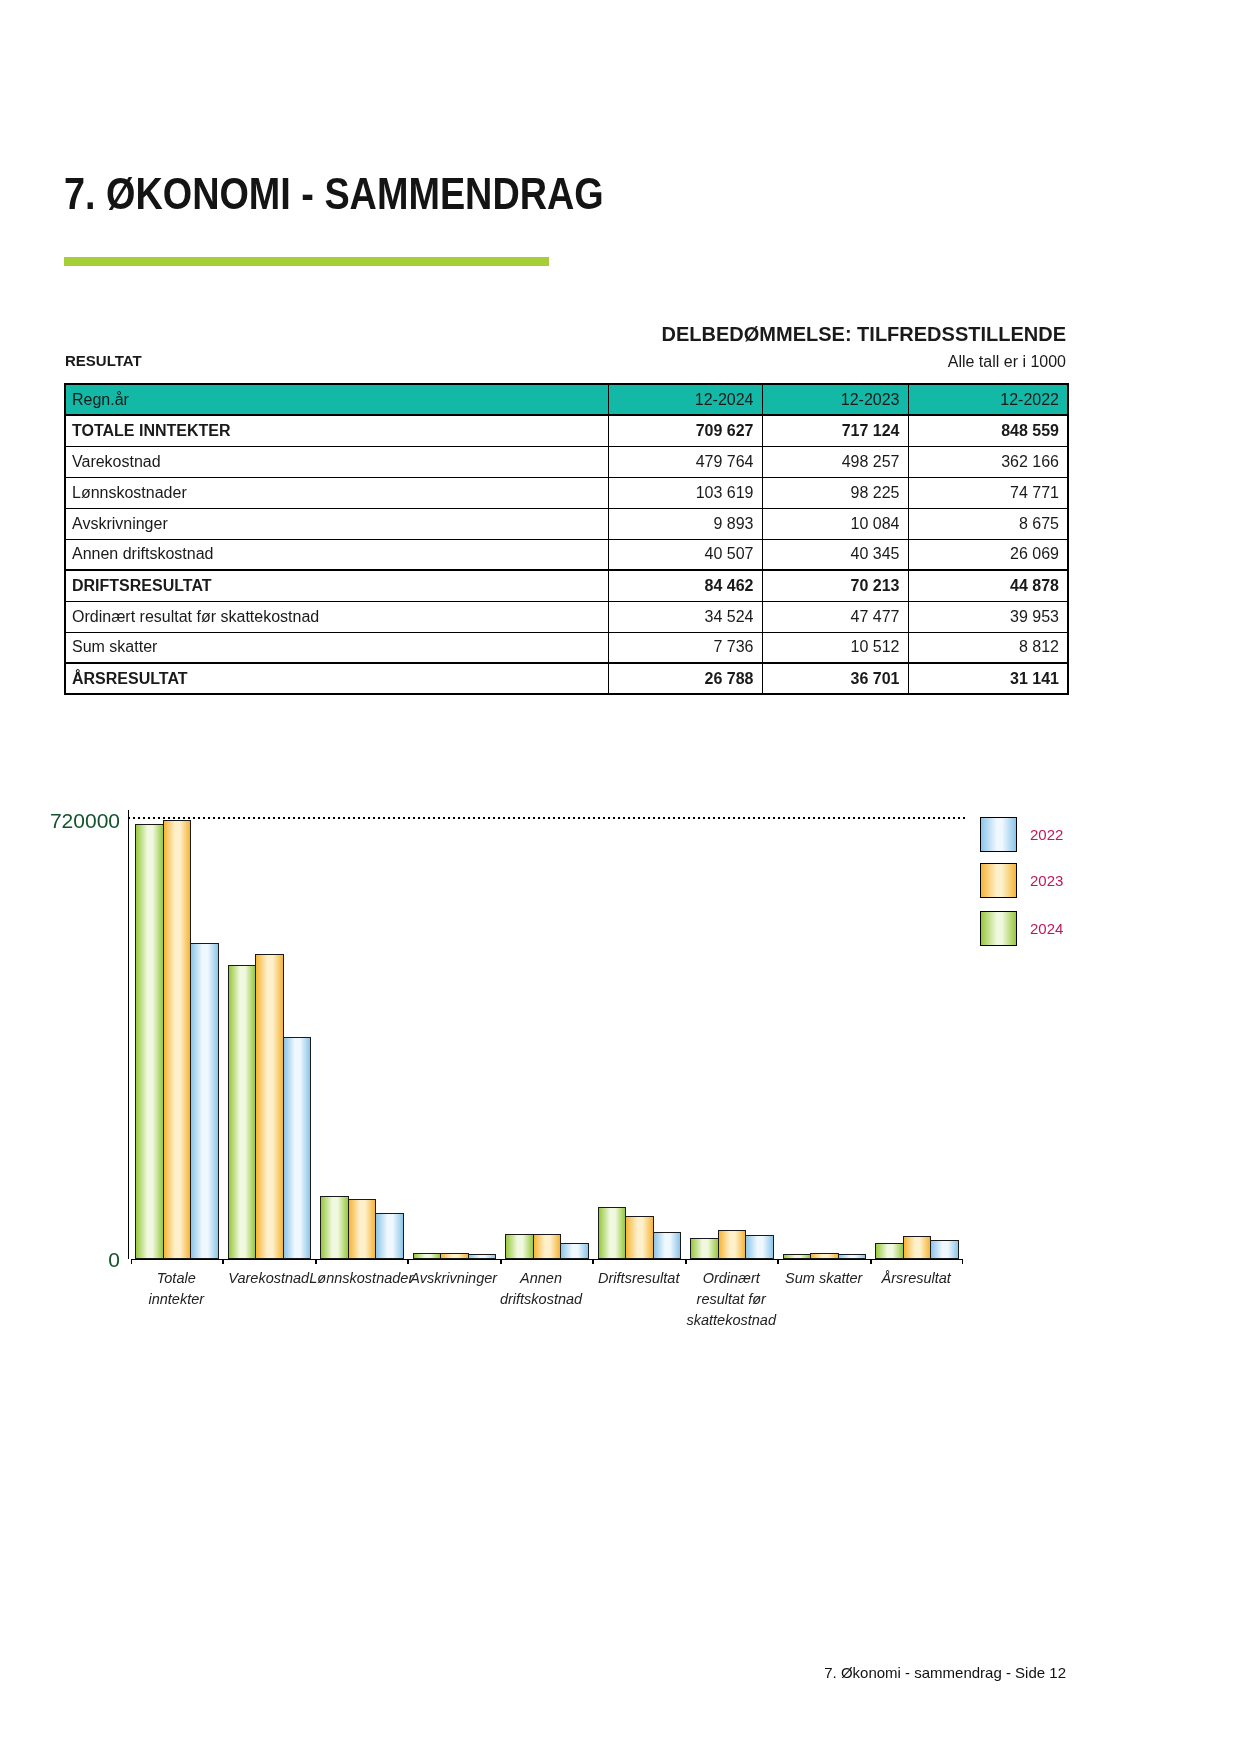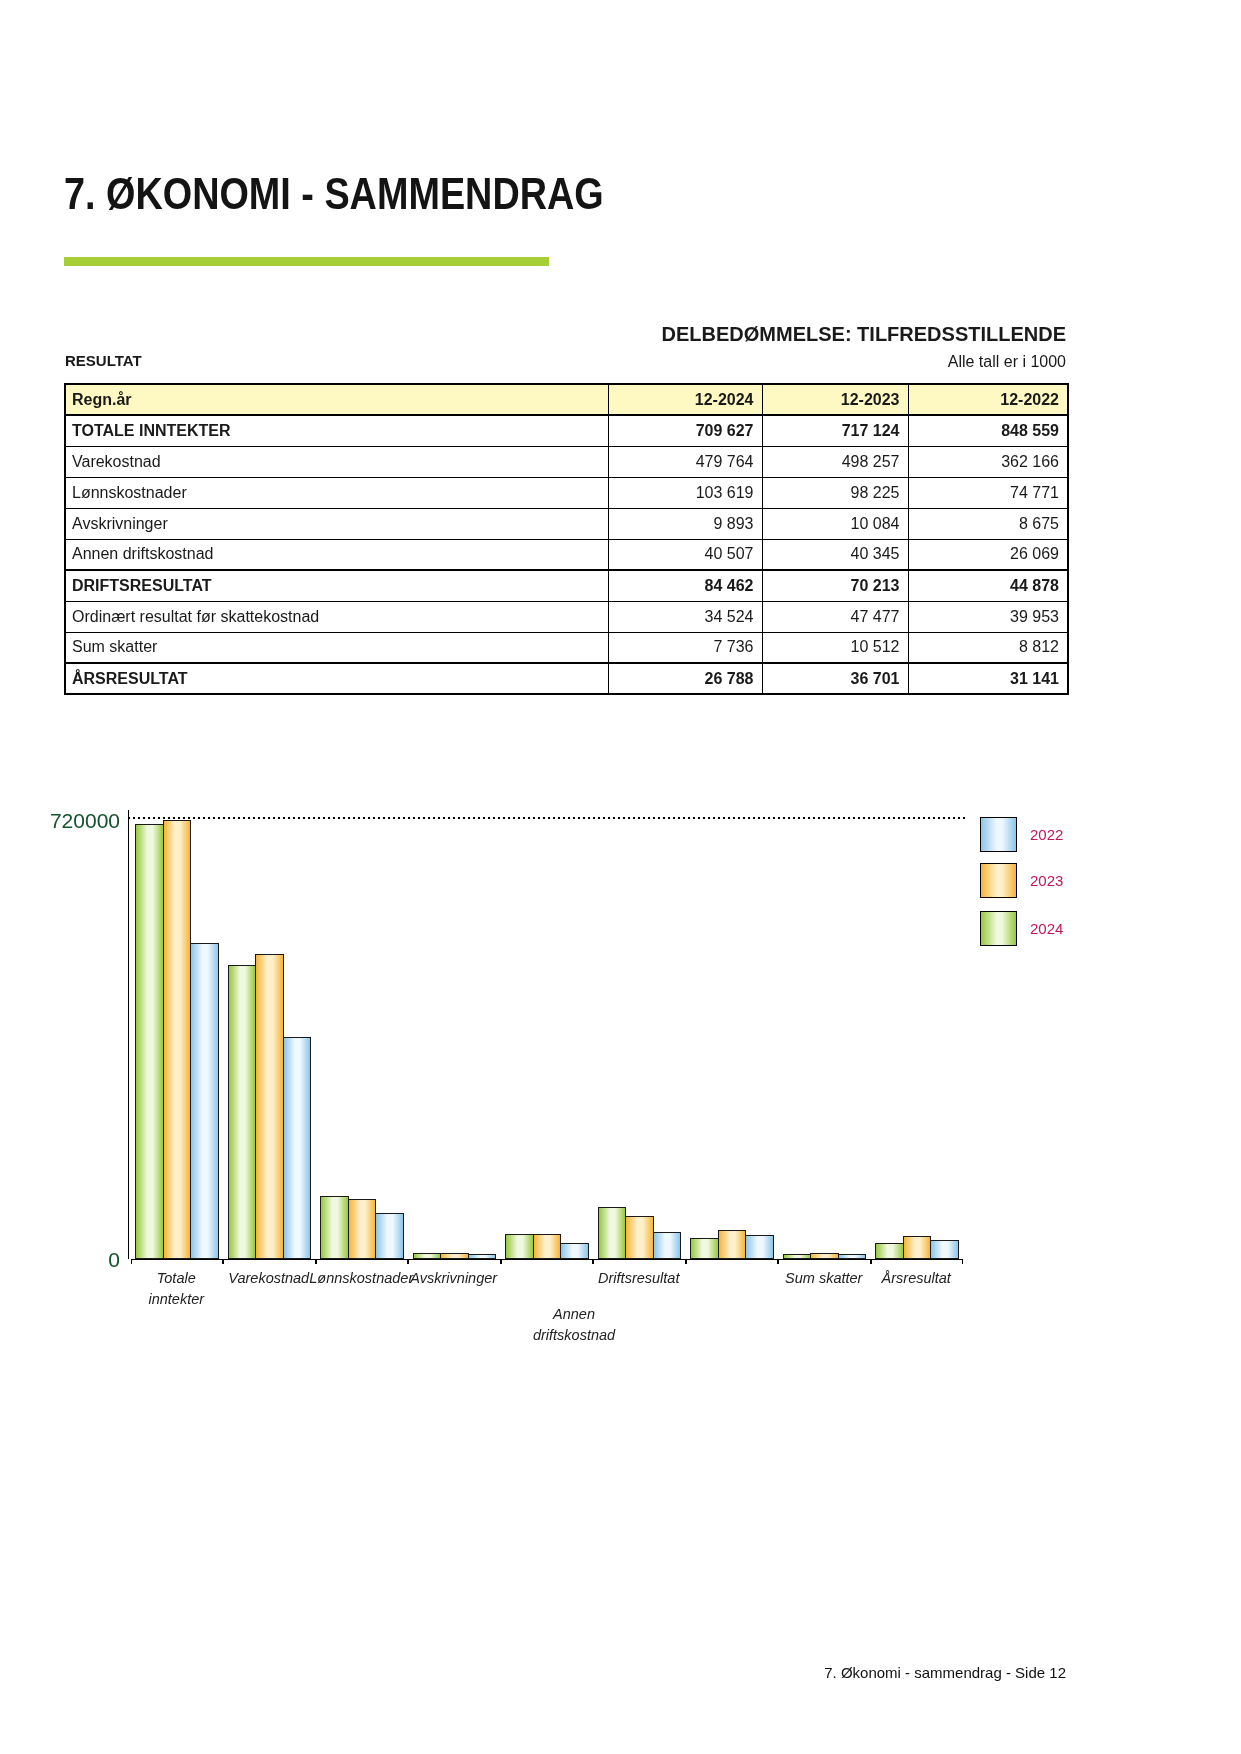--- a/index.html
+++ b/index.html
@@ -21,21 +21,21 @@
     transform:scaleX(.84); transform-origin:left center; white-space:nowrap;
   }
   .rule { position:absolute; left:64px; top:257px; width:485px; height:9px; }
   
   .assessment { position:absolute; left:300px; right:175px; top:323px; text-align:right; font-size:20px; font-weight:bold; }
   .section-label { position:absolute; left:65px; top:352px; font-size:15px; font-weight:bold; }
   .units-note { position:absolute; left:600px; right:175px; top:353px; text-align:right; font-size:16px; }
   
   table.fin { position:absolute; left:64px; top:383px; width:1003px; border-collapse:collapse; border:2px solid #000; table-layout:fixed; }
   table.fin th, table.fin td { border:1px solid #000; height:31px; font-size:16px; padding:0 8px; vertical-align:middle; }
-  table.fin thead th { background:#fef9c3; font-weight:bold; }
+  table.fin thead th { background:#14b8a6; font-weight:normal; }
   table.fin .lbl { text-align:left; padding-left:6px; }
   table.fin .num { text-align:right; }
   table.fin tr.bold td, table.fin tr.bold th { font-weight:bold; border-top:2px solid #000; }
   
   .chart { position:absolute; left:0; top:0; width:1241px; height:1754px; pointer-events:none; }
   .chart > div { position:absolute; }
   .gridline { height:2px; background:repeating-linear-gradient(90deg,#000 0 2px,transparent 2px 5px); }
   .yaxis { width:1px; background:#000; }
   .ytick { width:84px; text-align:right; font-size:21px; color:#14532d; }
   .bar { border:1px solid #1a1a1a; }
@@ -152,31 +152,34 @@
       <div class="xlabel" style="left: 291.25px; top: 1268px; width: 140px;">Lønnskostnader</div>
       <div class="bar" style="left: 320px; top: 1195.53px; width: 28.5px; height: 63.4666px; background: linear-gradient(90deg, rgb(151, 200, 62) 0%, rgb(240, 248, 223) 42%, rgb(240, 248, 223) 62%, rgb(151, 200, 62) 100%);"></div>
       <div class="bar" style="left: 347.5px; top: 1198.84px; width: 28.5px; height: 60.1628px; background: linear-gradient(90deg, rgb(246, 180, 55) 0%, rgb(253, 240, 203) 42%, rgb(253, 240, 203) 62%, rgb(246, 180, 55) 100%);"></div>
       <div class="bar" style="left: 375px; top: 1213.2px; width: 28.5px; height: 45.7972px; background: linear-gradient(90deg, rgb(140, 197, 233) 0%, rgb(239, 248, 254) 42%, rgb(239, 248, 254) 62%, rgb(140, 197, 233) 100%);"></div>
       <div class="xseg" style="left: 408px; top: 1259px; width: 92.5px;"></div>
       <div class="xlabel" style="left: 383.75px; top: 1268px; width: 140px;">Avskrivninger</div>
       <div class="bar" style="left: 412.5px; top: 1252.94px; width: 28.5px; height: 6.05946px; background: linear-gradient(90deg, rgb(151, 200, 62) 0%, rgb(240, 248, 223) 42%, rgb(240, 248, 223) 62%, rgb(151, 200, 62) 100%);"></div>
       <div class="bar" style="left: 440px; top: 1252.82px; width: 28.5px; height: 6.17645px; background: linear-gradient(90deg, rgb(246, 180, 55) 0%, rgb(253, 240, 203) 42%, rgb(253, 240, 203) 62%, rgb(246, 180, 55) 100%);"></div>
       <div class="bar" style="left: 467.5px; top: 1253.69px; width: 28.5px; height: 5.31344px; background: linear-gradient(90deg, rgb(140, 197, 233) 0%, rgb(239, 248, 254) 42%, rgb(239, 248, 254) 62%, rgb(140, 197, 233) 100%);"></div>
       <div class="xseg" style="left: 500.5px; top: 1259px; width: 92.5px;"></div>
-      <div class="xlabel" style="left: 504px; top: 1268px; width: 140px; margin-top: 36px;">Annen
+      <div class="xlabel" style="left: 471px; top: 1268px; width: 140px;">Annen
 driftskostnad</div>
       <div class="bar" style="left: 505px; top: 1234.19px; width: 28.5px; height: 24.8105px; background: linear-gradient(90deg, rgb(151, 200, 62) 0%, rgb(240, 248, 223) 42%, rgb(240, 248, 223) 62%, rgb(151, 200, 62) 100%);"></div>
       <div class="bar" style="left: 532.5px; top: 1234.29px; width: 28.5px; height: 24.7113px; background: linear-gradient(90deg, rgb(246, 180, 55) 0%, rgb(253, 240, 203) 42%, rgb(253, 240, 203) 62%, rgb(246, 180, 55) 100%);"></div>
       <div class="bar" style="left: 560px; top: 1243.03px; width: 28.5px; height: 15.9673px; background: linear-gradient(90deg, rgb(140, 197, 233) 0%, rgb(239, 248, 254) 42%, rgb(239, 248, 254) 62%, rgb(140, 197, 233) 100%);"></div>
       <div class="xseg" style="left: 593px; top: 1259px; width: 92.5px;"></div>
       <div class="xlabel" style="left: 568.75px; top: 1268px; width: 140px;">Driftsresultat</div>
       <div class="bar" style="left: 597.5px; top: 1207.27px; width: 28.5px; height: 51.733px; background: linear-gradient(90deg, rgb(151, 200, 62) 0%, rgb(240, 248, 223) 42%, rgb(240, 248, 223) 62%, rgb(151, 200, 62) 100%);"></div>
       <div class="bar" style="left: 625px; top: 1215.99px; width: 28.5px; height: 43.0055px; background: linear-gradient(90deg, rgb(246, 180, 55) 0%, rgb(253, 240, 203) 42%, rgb(253, 240, 203) 62%, rgb(246, 180, 55) 100%);"></div>
       <div class="bar" style="left: 652.5px; top: 1231.51px; width: 28.5px; height: 27.4878px; background: linear-gradient(90deg, rgb(140, 197, 233) 0%, rgb(239, 248, 254) 42%, rgb(239, 248, 254) 62%, rgb(140, 197, 233) 100%);"></div>
       <div class="xseg" style="left: 685.5px; top: 1259px; width: 92.5px;"></div>
+      <div class="xlabel" style="left: 661.25px; top: 1268px; width: 140px;">Ordinært
+resultat før
+skattekostnad</div>
       <div class="bar" style="left: 690px; top: 1237.85px; width: 28.5px; height: 21.1459px; background: linear-gradient(90deg, rgb(151, 200, 62) 0%, rgb(240, 248, 223) 42%, rgb(240, 248, 223) 62%, rgb(151, 200, 62) 100%);"></div>
       <div class="bar" style="left: 717.5px; top: 1229.92px; width: 28.5px; height: 29.0797px; background: linear-gradient(90deg, rgb(246, 180, 55) 0%, rgb(253, 240, 203) 42%, rgb(253, 240, 203) 62%, rgb(246, 180, 55) 100%);"></div>
       <div class="bar" style="left: 745px; top: 1234.53px; width: 28.5px; height: 24.4712px; background: linear-gradient(90deg, rgb(140, 197, 233) 0%, rgb(239, 248, 254) 42%, rgb(239, 248, 254) 62%, rgb(140, 197, 233) 100%);"></div>
       <div class="xseg" style="left: 778px; top: 1259px; width: 92.5px;"></div>
       <div class="xlabel" style="left: 753.75px; top: 1268px; width: 140px;">Sum skatter</div>
       <div class="bar" style="left: 782.5px; top: 1254.26px; width: 28.5px; height: 4.7383px; background: linear-gradient(90deg, rgb(151, 200, 62) 0%, rgb(240, 248, 223) 42%, rgb(240, 248, 223) 62%, rgb(151, 200, 62) 100%);"></div>
       <div class="bar" style="left: 810px; top: 1252.56px; width: 28.5px; height: 6.4386px; background: linear-gradient(90deg, rgb(246, 180, 55) 0%, rgb(253, 240, 203) 42%, rgb(253, 240, 203) 62%, rgb(246, 180, 55) 100%);"></div>
       <div class="bar" style="left: 837.5px; top: 1253.6px; width: 28.5px; height: 5.39735px; background: linear-gradient(90deg, rgb(140, 197, 233) 0%, rgb(239, 248, 254) 42%, rgb(239, 248, 254) 62%, rgb(140, 197, 233) 100%);"></div>
       <div class="xseg" style="left: 870.5px; top: 1259px; width: 92.5px;"></div>
       <div class="xlabel" style="left: 846.25px; top: 1268px; width: 140px;">Årsresultat</div>

